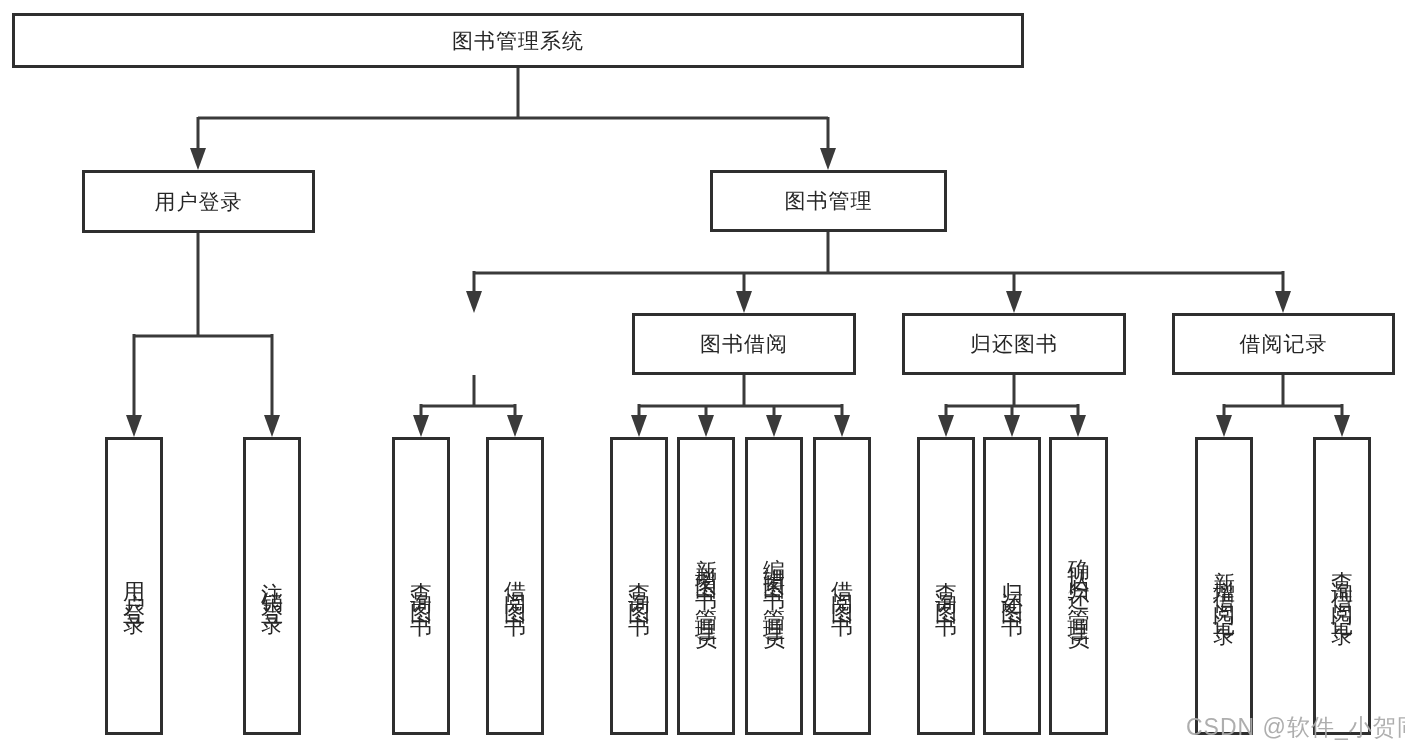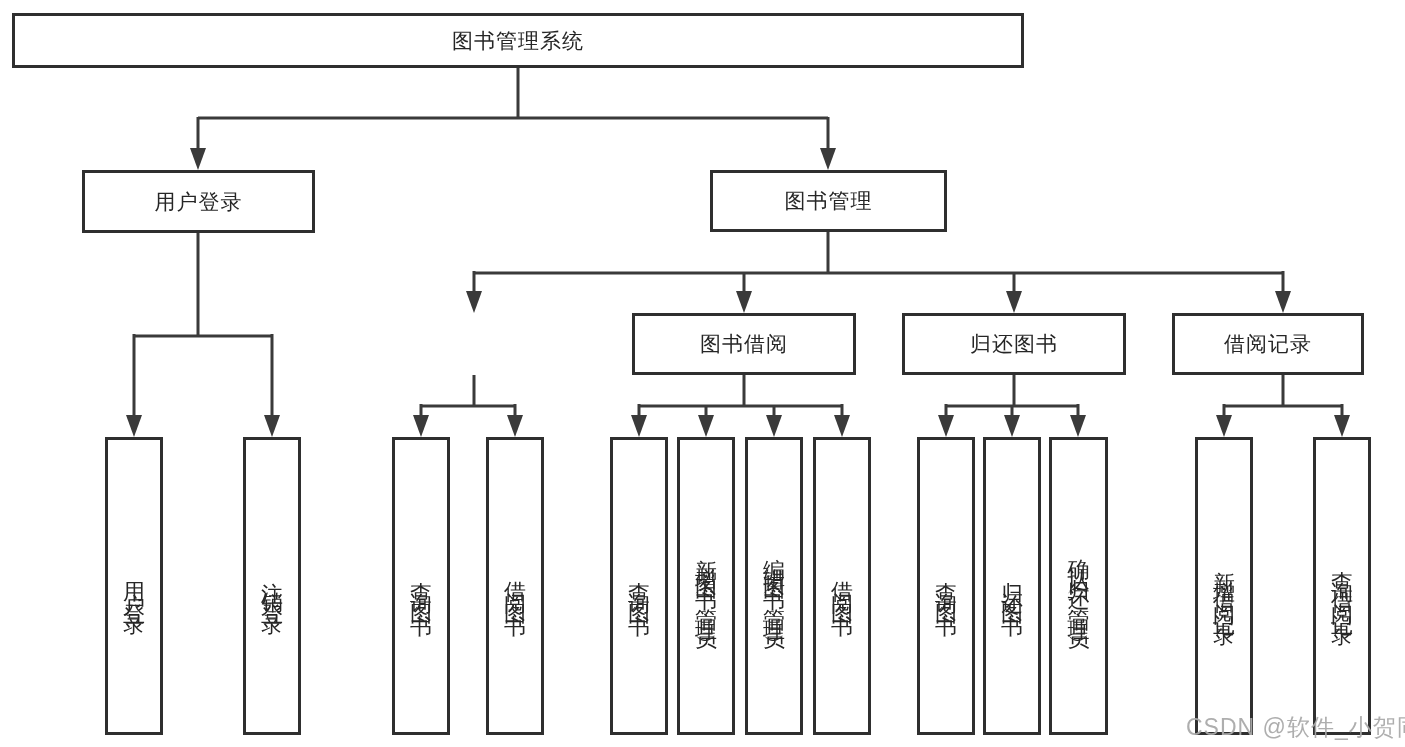--- a/index.html
+++ b/index.html
@@ -82,21 +82,21 @@
   <div class="box" style="left:710px;top:170px;width:237px;height:62px;text-align:right;">
     <span>图书管理</span>
   </div>
 
   <div class="box" style="left:632px;top:313px;width:224px;height:62px;">
     <span>图书借阅</span>
   </div>
   <div class="box" style="left:902px;top:313px;width:224px;height:62px;">
     <span>归还图书</span>
   </div>
-  <div class="box" style="left:1172px;top:313px;width:192px;height:62px;">
+  <div class="box" style="left:1172px;top:313px;width:223px;height:62px;">
     <span>借阅记录</span>
   </div>
 
   <div class="leaf" style="left:105px;top:437px;width:58px;height:298px;">
     <span class="vtext short">用户登录</span>
   </div>
   <div class="leaf" style="left:243px;top:437px;width:58px;height:298px;">
     <span class="vtext short">注销登录</span>
   </div>
 

